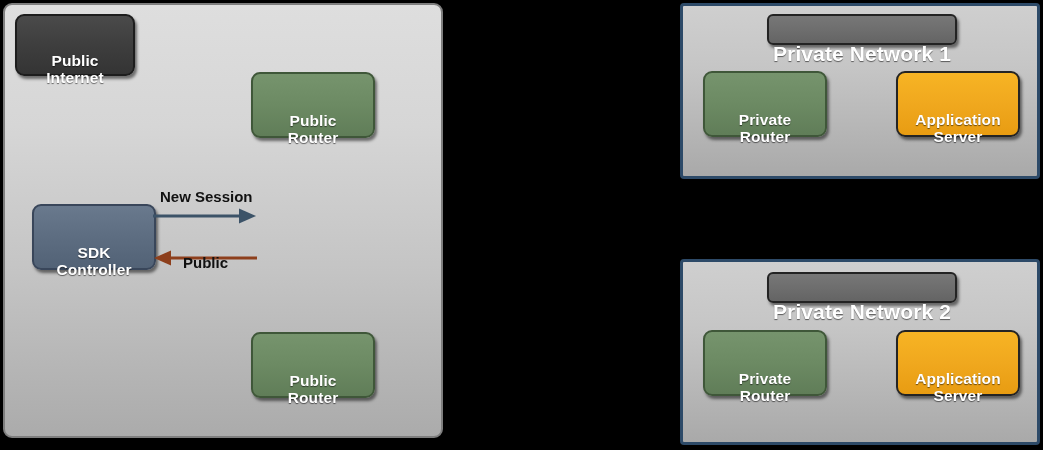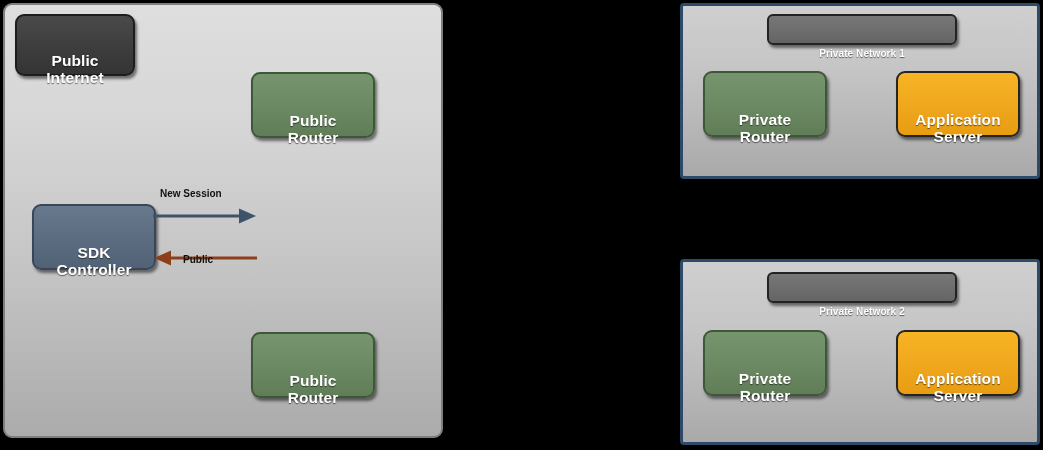--- a/index.html
+++ b/index.html
@@ -90,31 +90,31 @@
     border: 2px solid #5d2b14;
   }
   .node-appserver {
     background: linear-gradient(to bottom, #f7b424 0%, #f0a81e 50%, #e89c12 100%);
     border: 2.5px solid #242424;
   }
   .node-netlabel {
     background: linear-gradient(to bottom, #777777 0%, #6e6e6e 50%, #646464 100%);
     border: 2.5px solid #232323;
     border-radius: 6px;
-    font-size: 10px;
+    font-size: 21px;
   }
 
   
   .connector {
     position: absolute;
     overflow: visible;
   }
   .edge-label {
     position: absolute;
-    font-size: 10px;
+    font-size: 15px;
     font-weight: bold;
     color: #111111;
     white-space: nowrap;
     user-select: none;
   }
 </style>
 </head>
 <body>
 
 <div id="canvas">

